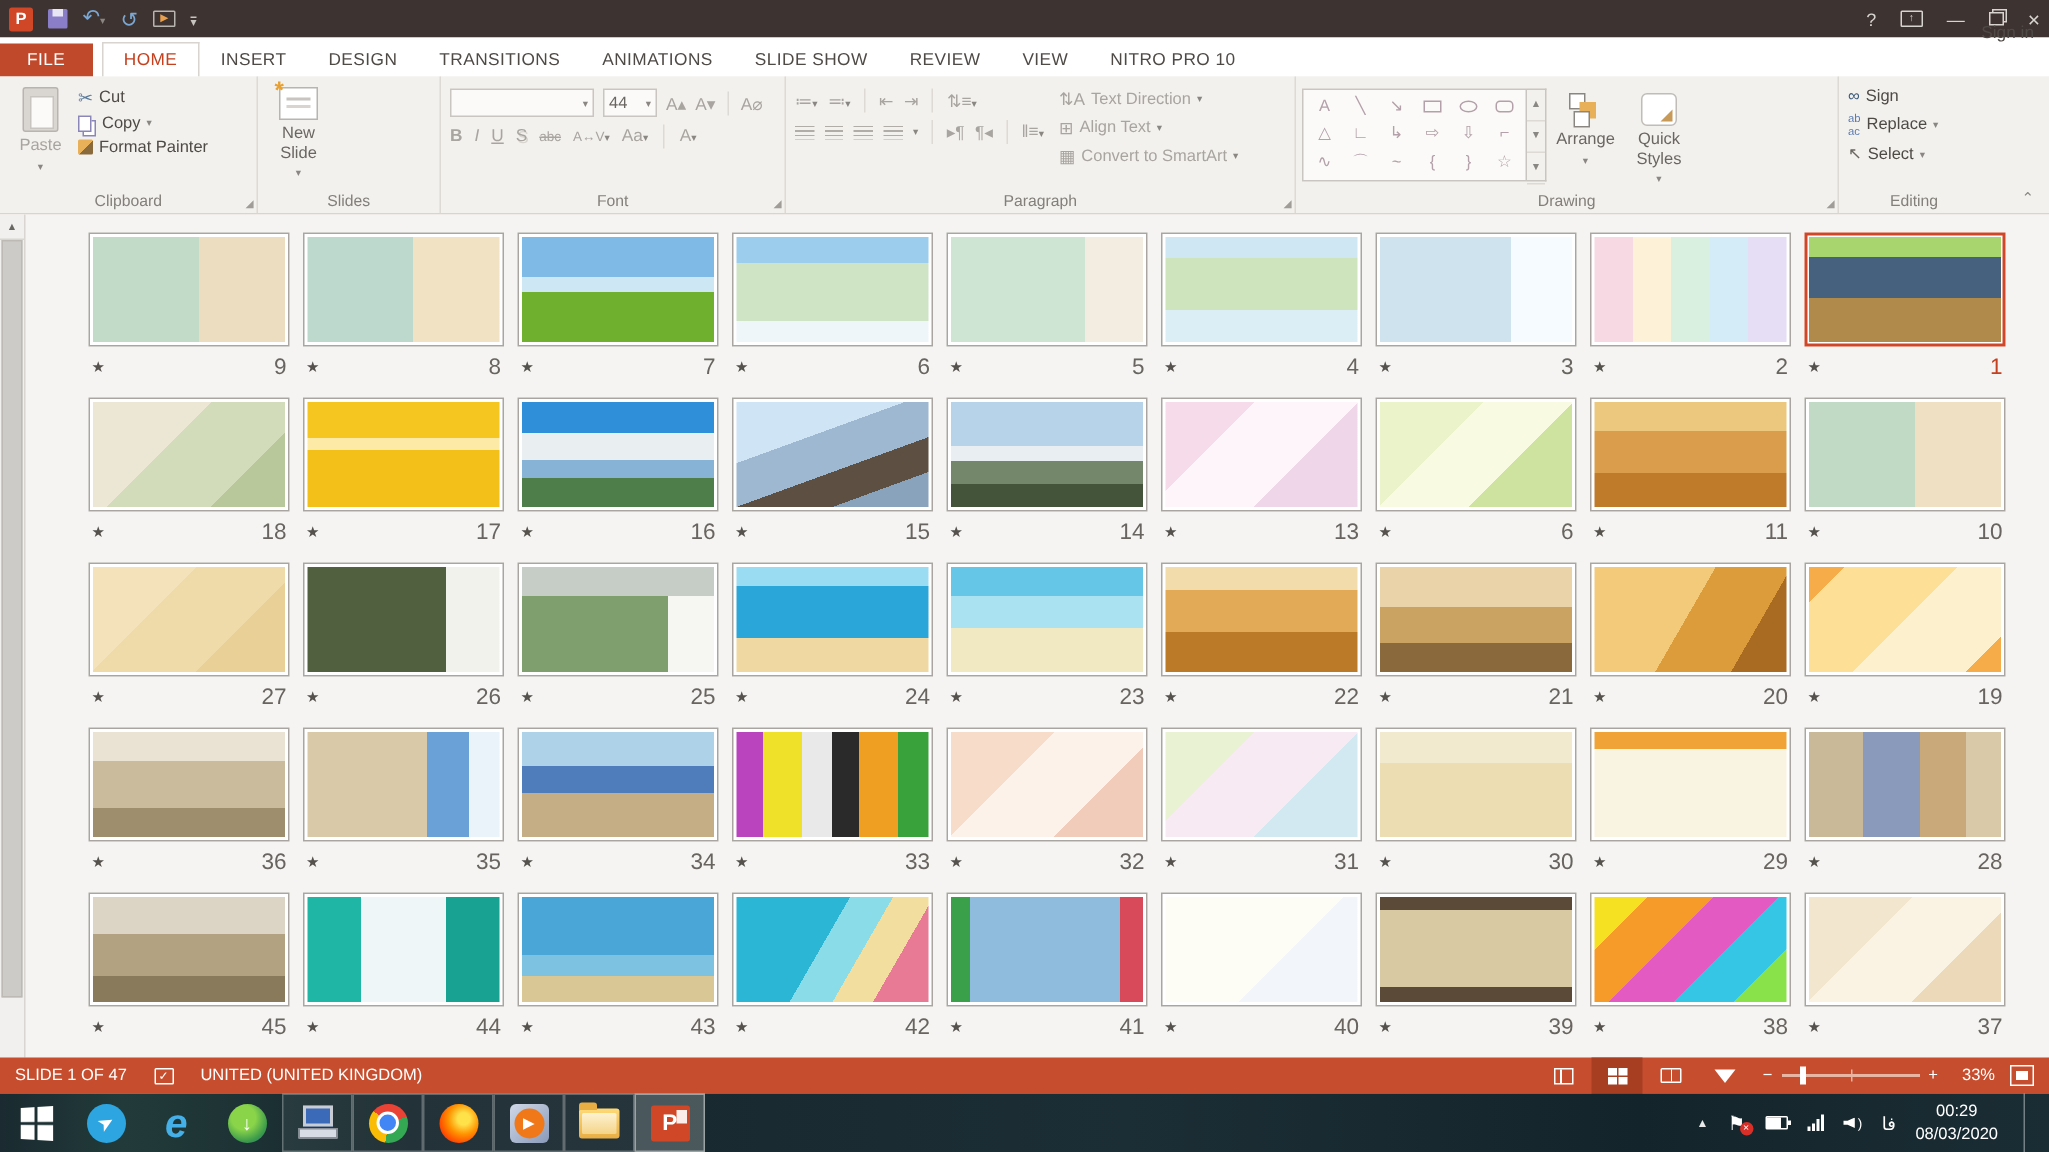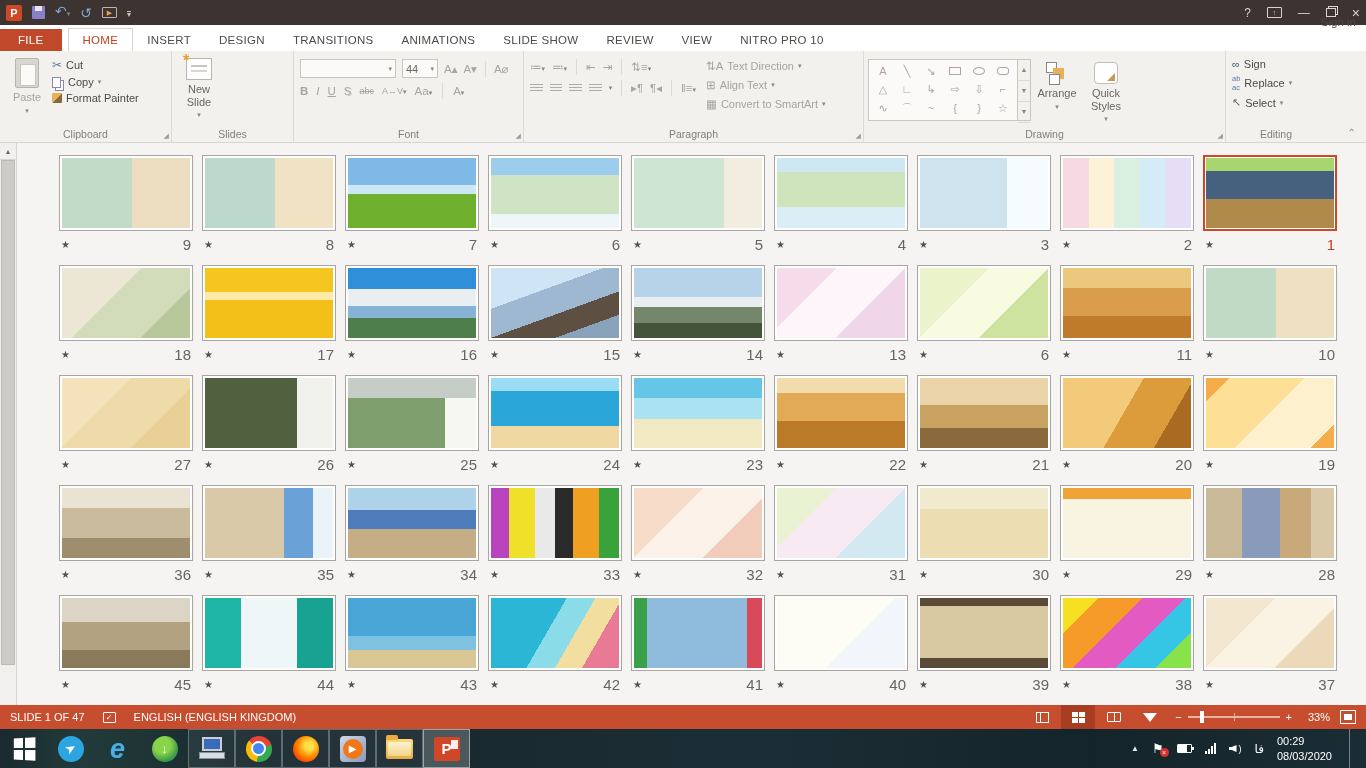--- a/index.html
+++ b/index.html
@@ -143,21 +143,21 @@
   .flag-ic { position:relative; font-size:13px; color:#fff; }
   .flag-ic .err { position:absolute; right:-5px; bottom:-1px; width:9px; height:9px; background:#d83028; border-radius:50%; color:#fff; font-size:7px; line-height:9px; text-align:center; }
   .batt { width:15px; height:9px; border:1px solid #fff; border-radius:1px; position:relative; background:linear-gradient(90deg,#fff 0 70%,transparent 70%); }
   .batt::after { content:""; position:absolute; right:-3px; top:2px; width:2px; height:3px; background:#fff; }
   .sig { display:flex; align-items:flex-end; gap:1px; height:11px; }
   .sig i { width:2px; background:#fff; }
   .spk { position:relative; width:13px; height:11px; }
   .spk .cone { position:absolute; left:0; top:2px; width:8px; height:7px; background:#fff; clip-path:polygon(0 30%,40% 30%,100% 0,100% 100%,40% 70%,0 70%); }
   .spk .wave { position:absolute; right:0; top:1px; font-size:9px; color:#fff; }
   .lang-fa { font-size:12px; }
-  .clock { text-align:left; font-size:11px; line-height:1.35; }
+  .clock { text-align:center; font-size:11px; line-height:1.35; }
   .showdesk { width:7px; border-left:1px solid rgba(255,255,255,.4); height:39px; margin-left:4px; }
 </style>
 </head>
 <body>
 
 <div class="app">
 
   <div class="titlebar">
     <div class="qat">
       <span class="qat-ppticon">P</span>
@@ -836,21 +836,21 @@
       <span class="num">37</span>
     </div>
   </div>
 </div>
   </div>
 
   <div class="statusbar">
     <div class="sb-left">
       <span>SLIDE 1 OF 47</span>
       <span class="sb-book">✓</span>
-      <span>ENGLISH (ENGLISH KINGDOM)</span>
+      <span>UNITED (UNITED KINGDOM)</span>
     </div>
     <div class="sb-right">
       <span class="viewbtn">
           <span class="vb-normal"></span>
         </span>
       <span class="viewbtn active">
           <span class="vb-sorter">
             <i></i>
             <i></i>
             <i></i>

